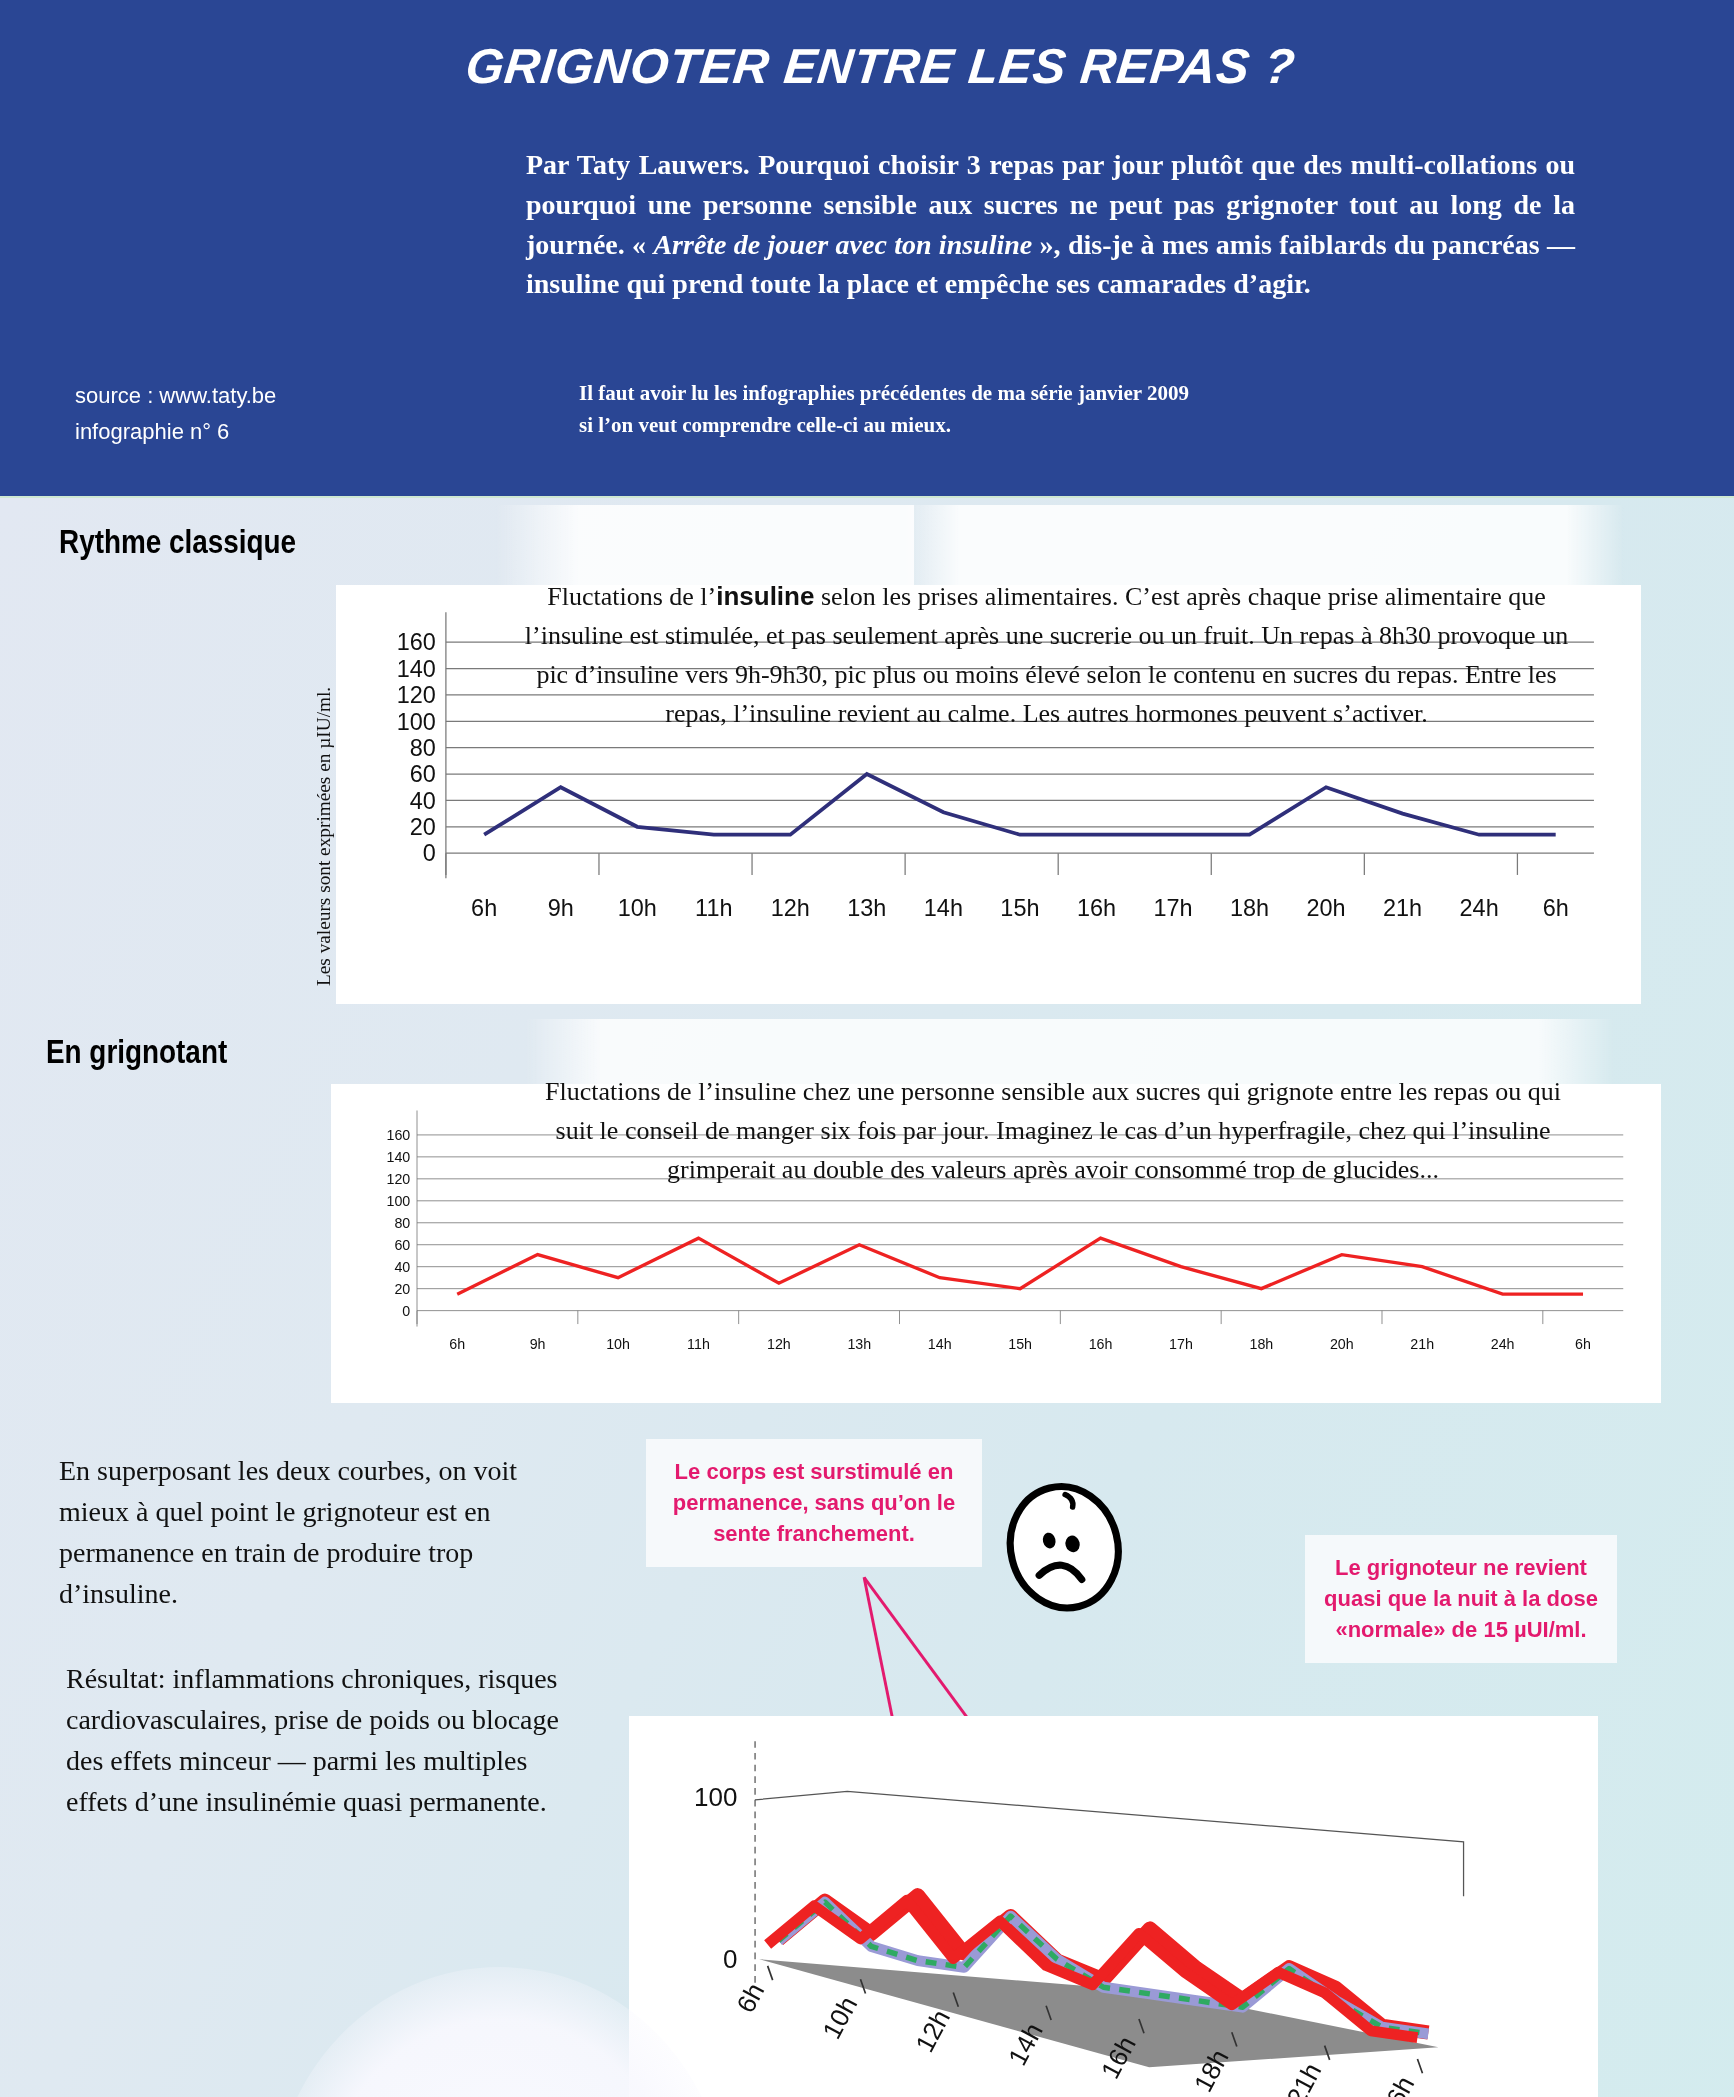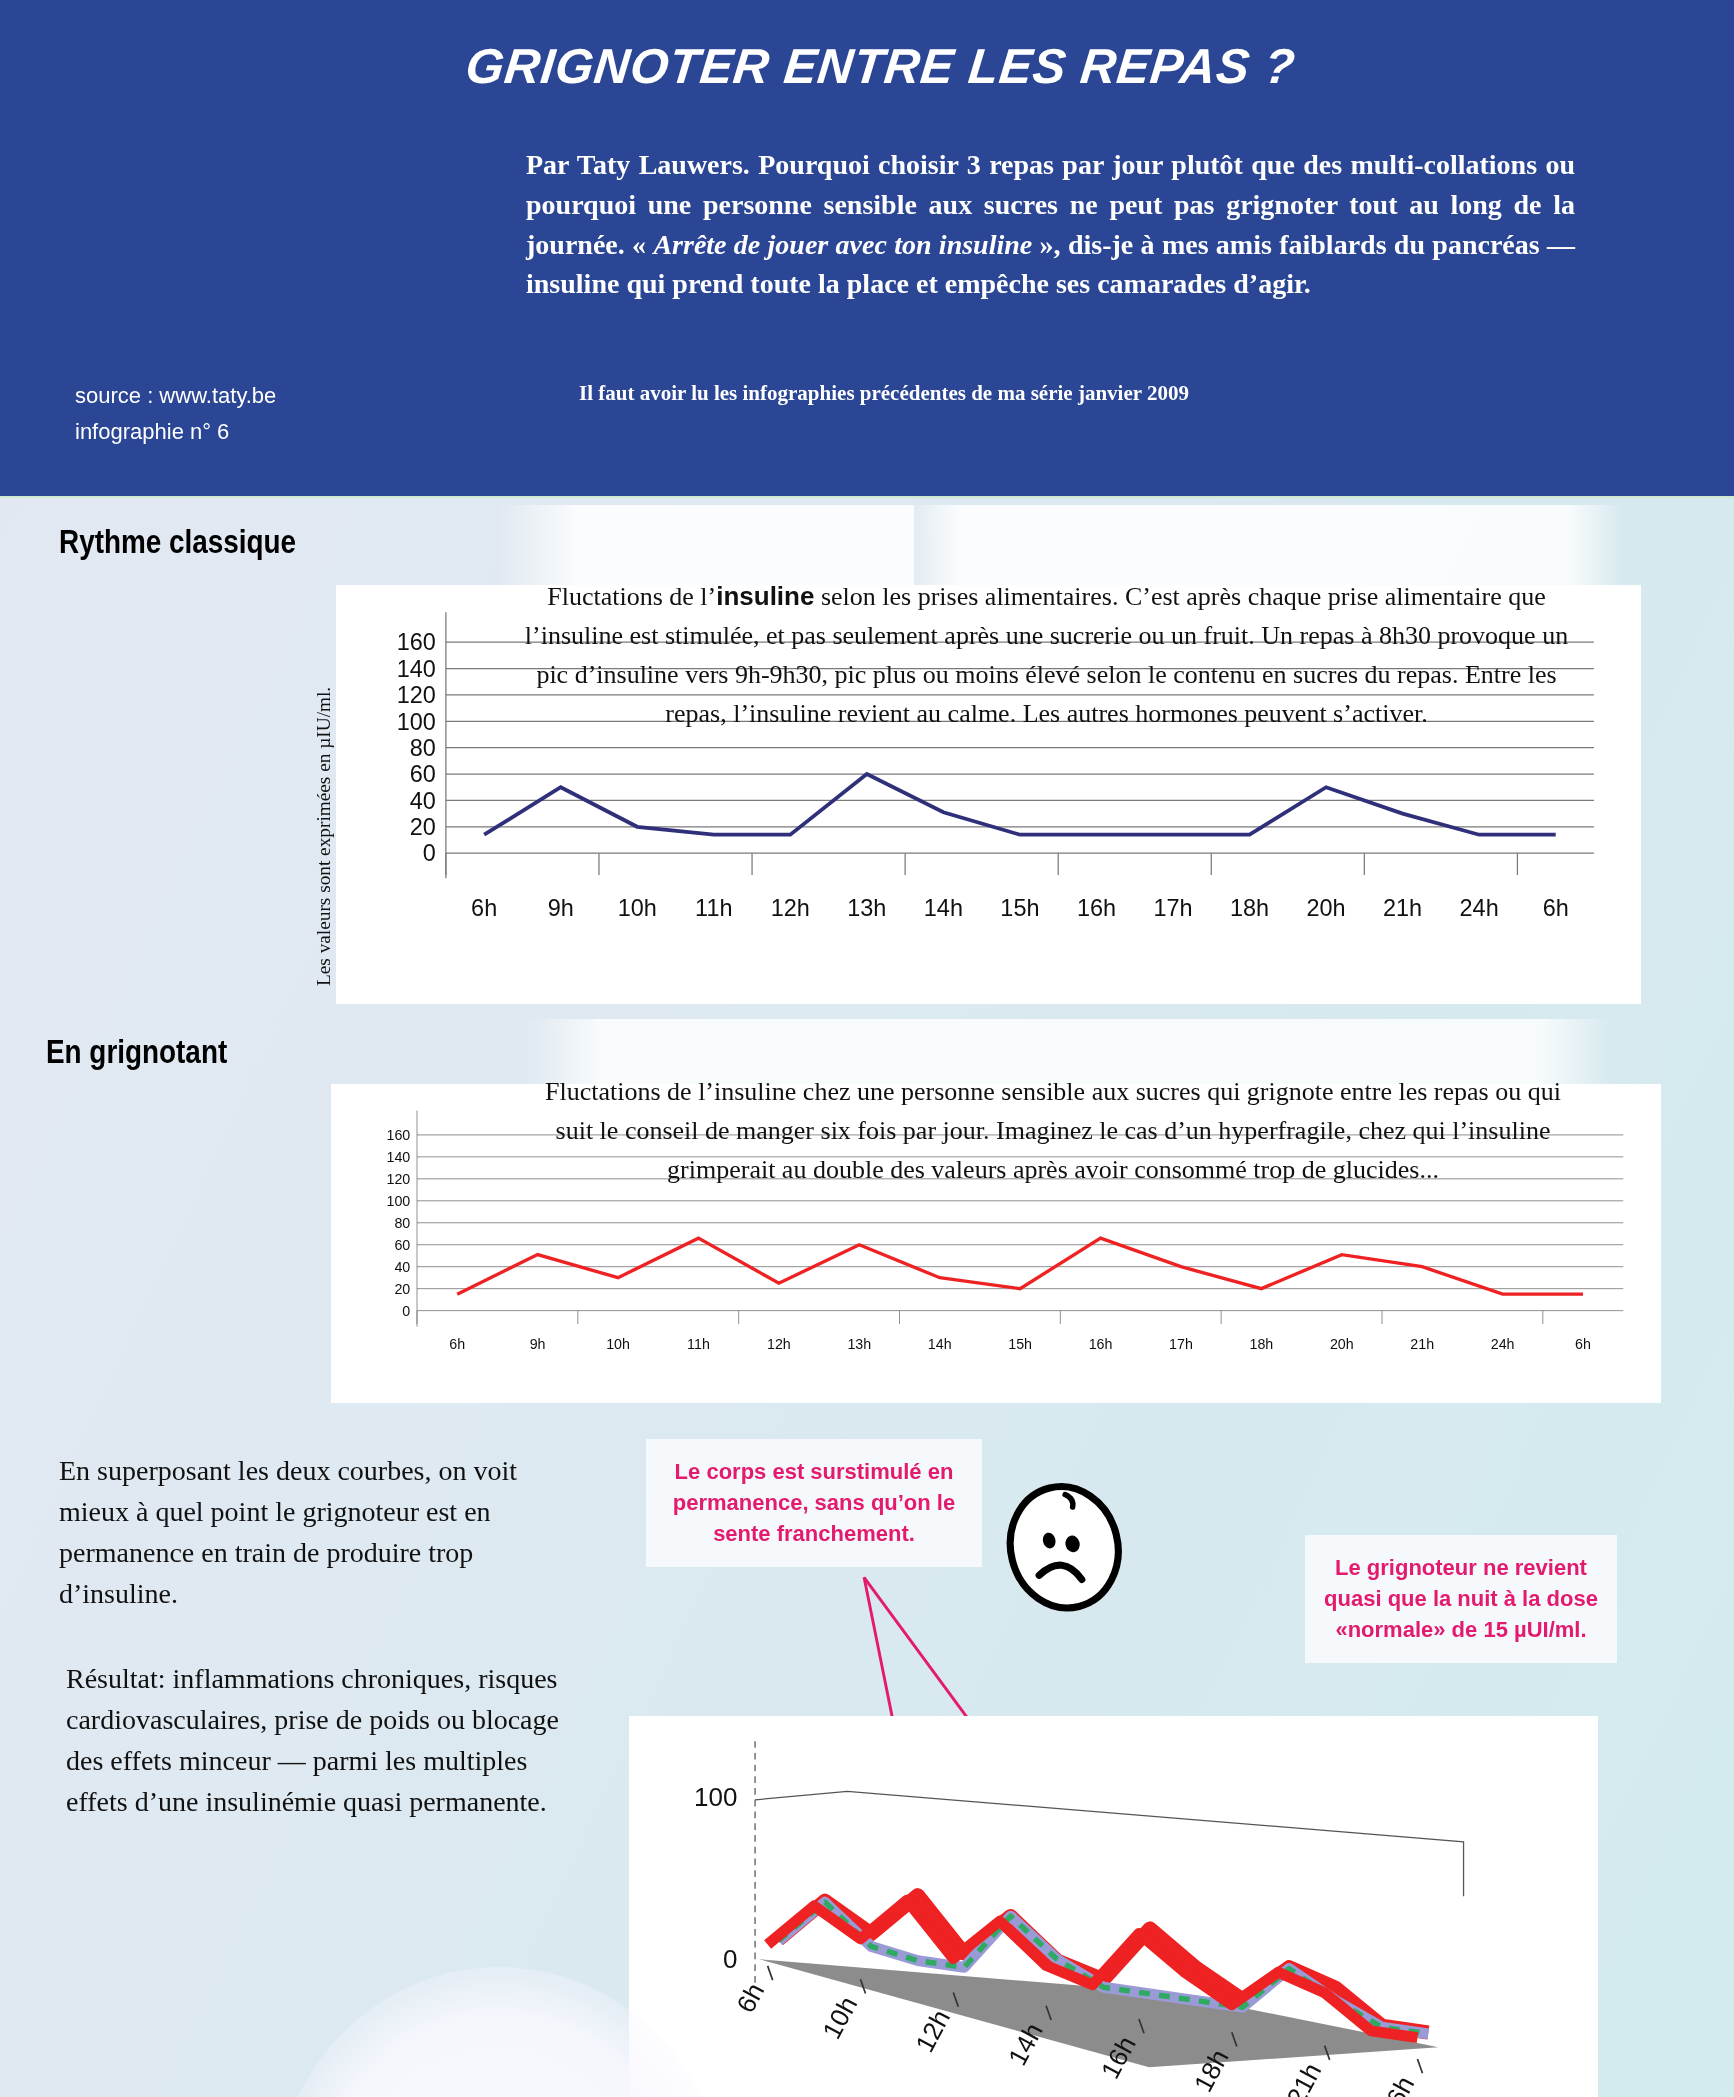--- a/index.html
+++ b/index.html
@@ -117,20 +117,21 @@
 
 <div id="header">
   <div id="main-title">Grignoter entre les repas ?</div>
   <div id="header-intro" class="serif">Par Taty Lauwers. Pourquoi choisir 3 repas par jour plutôt que des multi-collations ou pourquoi une personne sensible aux sucres ne peut pas grignoter tout au long de la journée. « <em>Arrête de jouer avec ton insuline</em> », dis-je à mes amis  faiblards du pancréas — insuline qui prend toute la place et empêche ses camarades d’agir.</div>
   <div id="source-block">
     <div>source : www.taty.be</div>
     <div>infographie n° 6</div>
   </div>
   <div id="prereq-block">
     <div>Il faut avoir lu les infographies précédentes de ma série janvier 2009</div>
+    <div>si l’on veut comprendre celle-ci au mieux.</div>
   </div>
 </div>
 
 <div id="body-area"></div>
 
 <div class="caption-panel" id="cap-panel-1" style="left:902px;top:505px;width:722px;height:180px;background:linear-gradient(90deg,rgba(255,255,255,0) 0%,rgba(255,255,255,0.85) 8%,rgba(255,255,255,0.85) 92%,rgba(255,255,255,0) 100%);"></div>
 <div class="caption-panel" id="cap-panel-1b" style="left:495px;top:505px;width:419px;height:180px;background:linear-gradient(90deg,rgba(255,255,255,0) 0%,rgba(255,255,255,0.85) 20%,rgba(255,255,255,0.85) 100%);"></div>
 <div class="caption-panel" id="cap-panel-2" style="left:524px;top:1019px;width:1091px;height:159px;background:linear-gradient(90deg,rgba(255,255,255,0) 0%,rgba(255,255,255,0.8) 7%,rgba(255,255,255,0.8) 93%,rgba(255,255,255,0) 100%);"></div>
 
 <div class="section-label" id="label-rythme">Rythme classique</div>

